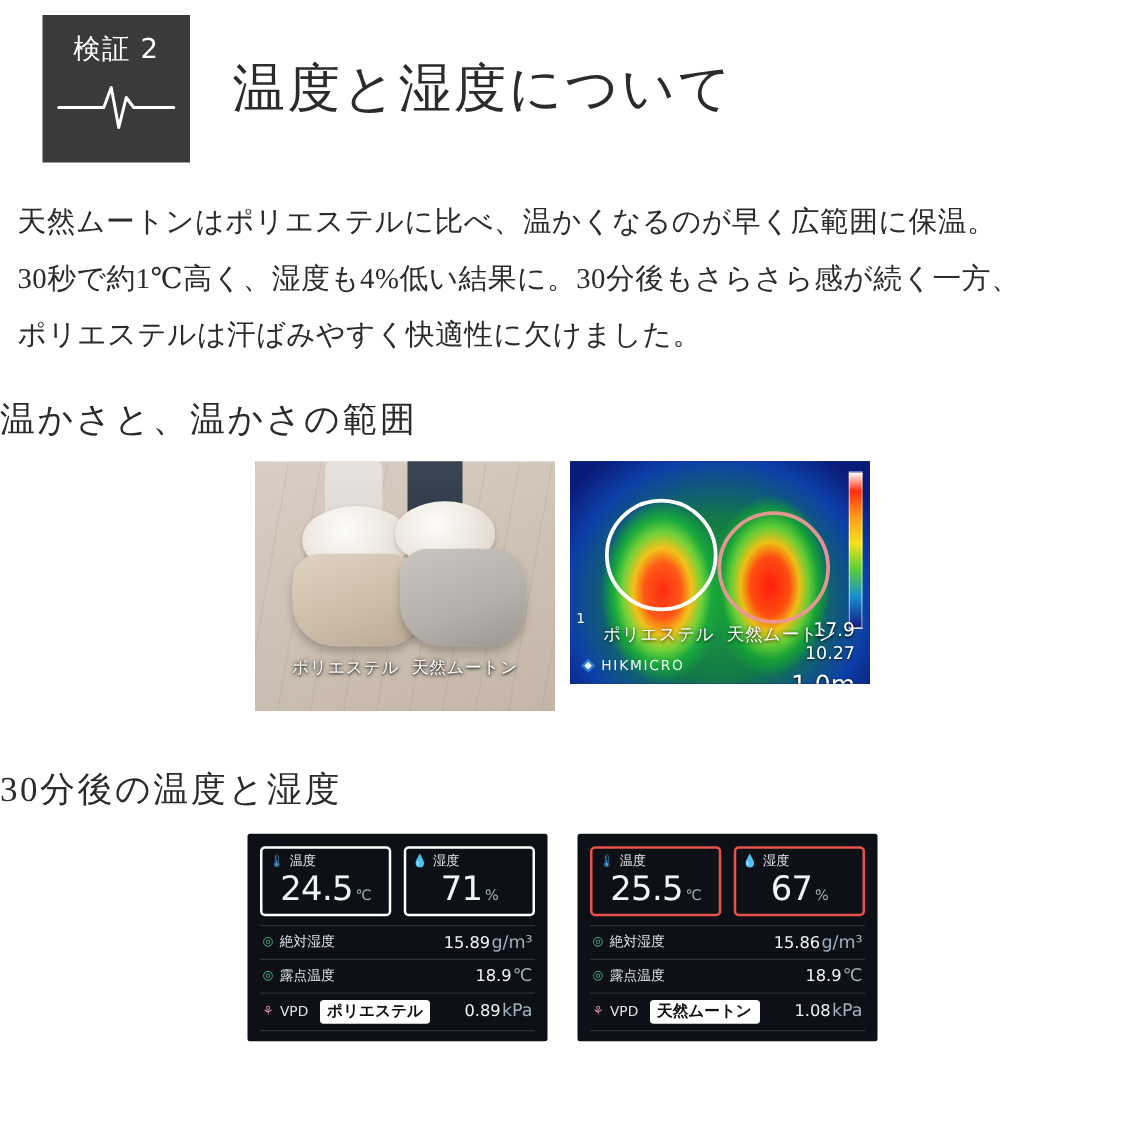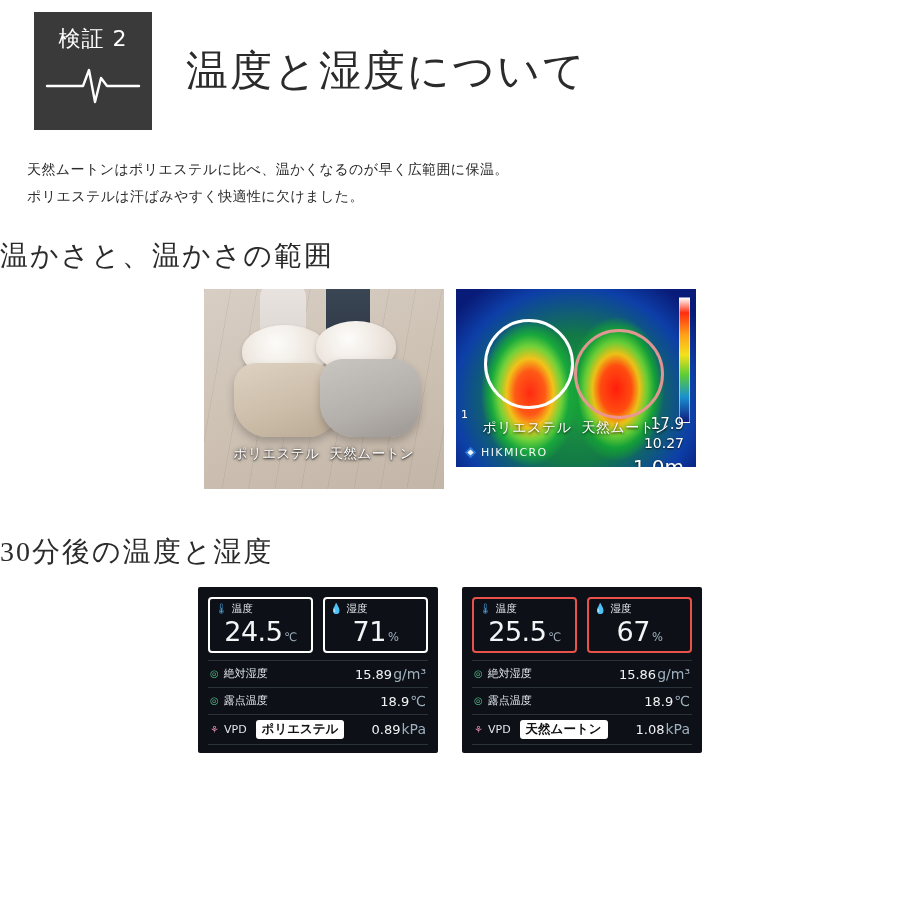--- a/index.html
+++ b/index.html
@@ -47,22 +47,22 @@
   .title {
     font-size: 42px;
     margin-left: 34px;
     letter-spacing: 2px;
     white-space: nowrap;
     font-weight: 400;
   }
 
   
   .lead {
-    margin: 26px 0 0 27px;
-    font-size: 14px;
+    margin: 26px 0 0 14px;
+    font-size: 23px;
     line-height: 1.95;
     letter-spacing: 0.4px;
   }
 
   
   .section-heading {
     text-align: left;
     font-size: 28px;
     letter-spacing: 2px;
     margin-top: 26px;
@@ -327,20 +327,21 @@
       <svg width="96" height="44" viewBox="0 0 96 44" aria-hidden="true">
         <polyline points="2,24 30,24 38,24 44,8 50,40 56,16 62,24 94,24" fill="none" stroke="#ffffff" stroke-width="2.4" stroke-linejoin="round" stroke-linecap="round"></polyline>
       </svg>
     </div>
   </div>
   <div class="title">温度と湿度について</div>
 </div>
 
 <div class="lead">
   <div>天然ムートンはポリエステルに比べ、温かくなるのが早く広範囲に保温。</div>
+  <div>30秒で約1℃高く、湿度も4%低い結果に。30分後もさらさら感が続く一方、</div>
   <div>ポリエステルは汗ばみやすく快適性に欠けました。</div>
 </div>
 
 <div class="section-heading">温かさと、温かさの範囲</div>
 
 <div class="photo-row">
 
   <div class="photo">
     <div class="floor"></div>
     <div class="leg l"></div>

